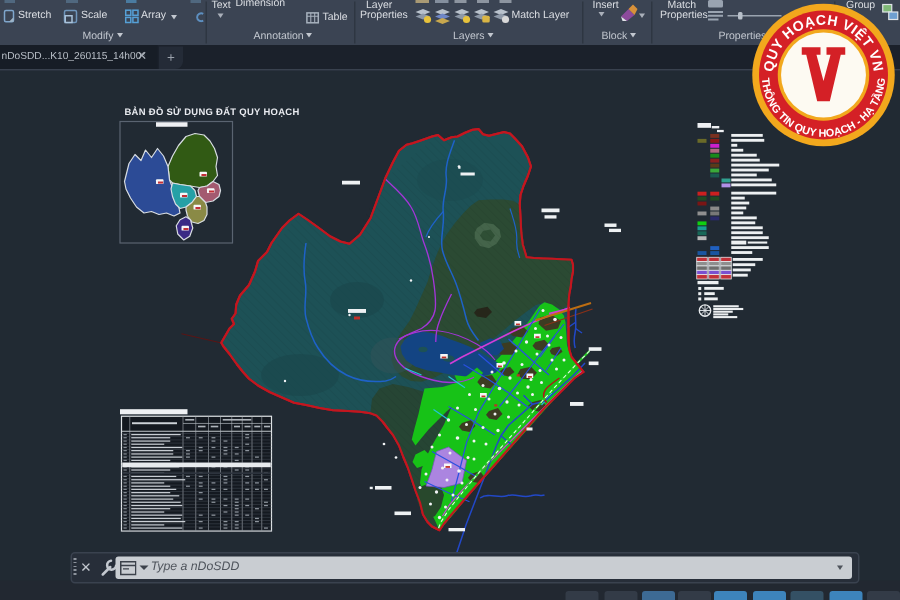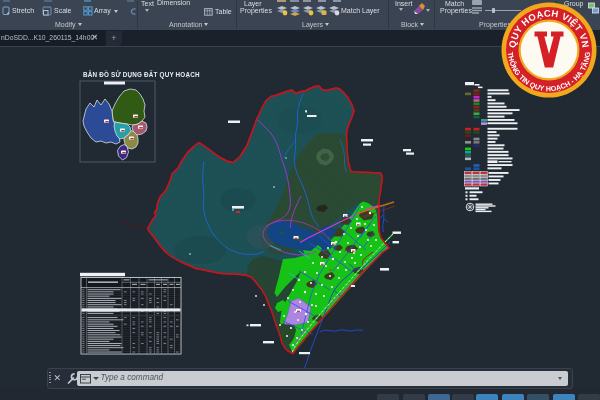--- a/index.html
+++ b/index.html
@@ -691,21 +691,21 @@
   <svg class="abs" style="left:65.5px;top:371.5px" width="13" height="13" viewBox="0 0 13 13">
       <path d="M2.5,11 L7.5,6 M8,1.8 A3,3 0 1 0 11.4,5.2" fill="none" stroke="#c3c8cf" stroke-width="1.7" stroke-linecap="round"></path>
     </svg>
   <div id="cmdfield"></div>
   <svg class="abs" style="left:80px;top:373.5px" width="11" height="10">
       <rect x="0.5" y="0.5" width="10" height="8.5" fill="none" stroke="#3c424b" stroke-width="1"></rect>
       <path d="M0.5,3 H10.5" stroke="#3c424b" stroke-width="1"></path>
       <path d="M2,5.2 H6" stroke="#3c424b" stroke-width="0.9"></path>
     </svg>
   <div class="abs" style="left:92.5px;top:377px;width:0;height:0;border-left:3px solid transparent;border-right:3px solid transparent;border-top:3.6px solid #3c424b"></div>
-  <div class="abs" style="left:100.5px;top:373px;color:#4f545c;font-size:8.2px;font-style:italic;letter-spacing:0px;white-space:nowrap">Type a command</div>
+  <div class="abs" style="left:100.5px;top:373px;color:#4f545c;font-size:8.2px;font-style:italic;letter-spacing:0px;white-space:nowrap">Type a nDoSDD</div>
   <div class="abs" style="left:558px;top:377px;width:0;height:0;border-left:2.8px solid transparent;border-right:2.8px solid transparent;border-top:3.4px solid #4f545c"></div>
 
   <svg class="abs" style="left:499px;top:0px;z-index:50" width="101" height="100" viewBox="0 0 101 100" xmlns="http://www.w3.org/2000/svg">
     <defs>
       <path id="arctop" d="M16.5,50 A33.5,33.5 0 1 1 83.5,50" fill="none"></path>
       <path id="arcbot" d="M8.8,50 A41.2,41.2 0 0 0 91.2,50" fill="none"></path>
     </defs>
     <circle cx="50" cy="50" r="47.5" fill="#f2a81d"></circle>
     <circle cx="50" cy="50" r="43" fill="#d42026"></circle>
     <circle cx="50" cy="50" r="30.5" fill="#f2a81d"></circle>

